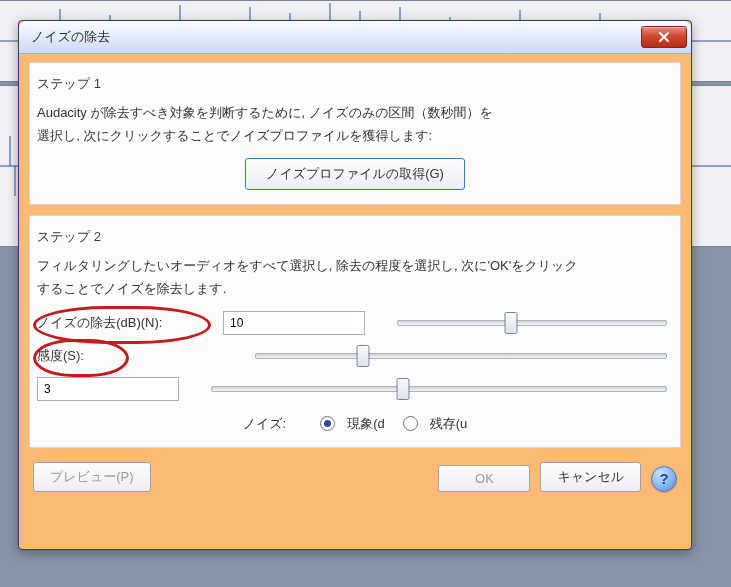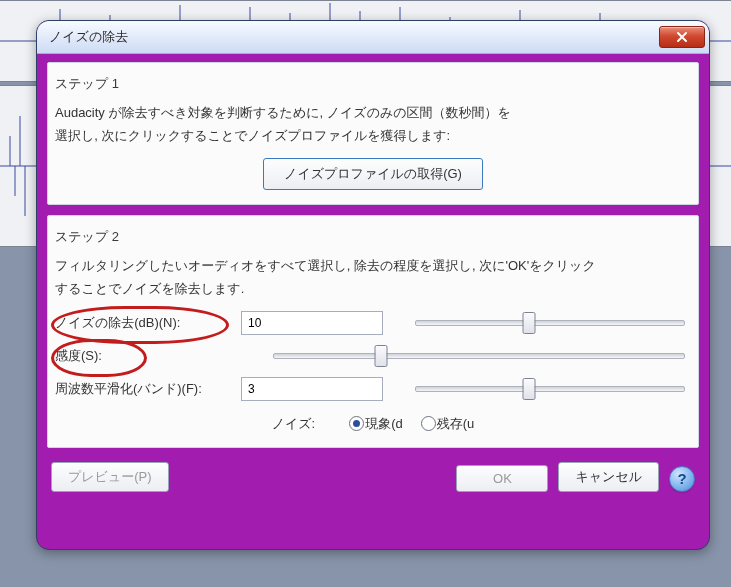--- a/index.html
+++ b/index.html
@@ -22,25 +22,25 @@
     border-bottom:1px solid #7c8392;
   }
   .bg-band.b1{top:0;height:80px;}
   .bg-band.b2{top:85px;height:160px;}
   .bg-band svg{display:block;width:100%;height:100%;}
   .wave-line{stroke:#384a9e;stroke-width:1;}
 
   
   .dialog{
     position:absolute;
-    left:36px;top:20px;
+    left:18px;top:20px;
     width:672px;height:528px;
-    background:#a21caf;
+    background:#fdba74;
     border:1px solid #2e3f68;
-    border-radius:13px;
+    border-radius:4px;
     box-shadow:0 3px 12px rgba(0,0,0,0.35);
     overflow:hidden;
   }
   .titlebar{
     height:32px;
     background:linear-gradient(to bottom,#f8fbff 0%,#e7eefc 40%,#cddbf3 100%);
     border-bottom:1px solid #9bb0d8;
     display:flex;align-items:center;justify-content:space-between;
     padding:0 4px 0 12px;
     border-top-left-radius:7px;border-top-right-radius:7px;
@@ -126,21 +126,21 @@
   .sl-1 .slider-thumb{left:42%;}
   .sl-2 .slider-thumb{left:26%;}
   .sl-3 .slider-thumb{left:42%;}
 
   .radio-row{
     display:flex;justify-content:center;align-items:center;gap:18px;
     margin-top:14px;font-size:13px;
   }
   .radio-row .rlabel{margin-right:16px;}
   .radio{
-    display:inline-flex;align-items:center;gap:1px;
+    display:inline-flex;align-items:center;gap:12px;
   }
   .radio .dot{
     width:13px;height:13px;border-radius:50%;
     border:1px solid #6f7480;background:#fff;position:relative;
   }
   .radio .dot.checked::after{
     content:"";position:absolute;inset:3px;border-radius:50%;
     background:#2d4ea0;
   }
 
@@ -255,21 +255,20 @@
           <span>感度(S):</span>
         </div>
         <div class="slider-wrap sl-2">
           <div class="slider-track">
               <div class="slider-thumb"></div>
             </div>
         </div>
       </div>
 
       <div class="param-row">
-        <div class="param-label">周波数平滑化(バンド)(F):</div>
         <input class="param-input" value="3" style="">
         <div class="slider-wrap sl-3">
           <div class="slider-track">
               <div class="slider-thumb"></div>
             </div>
         </div>
       </div>
 
       <div class="radio-row">
         <span class="rlabel">ノイズ:</span>

